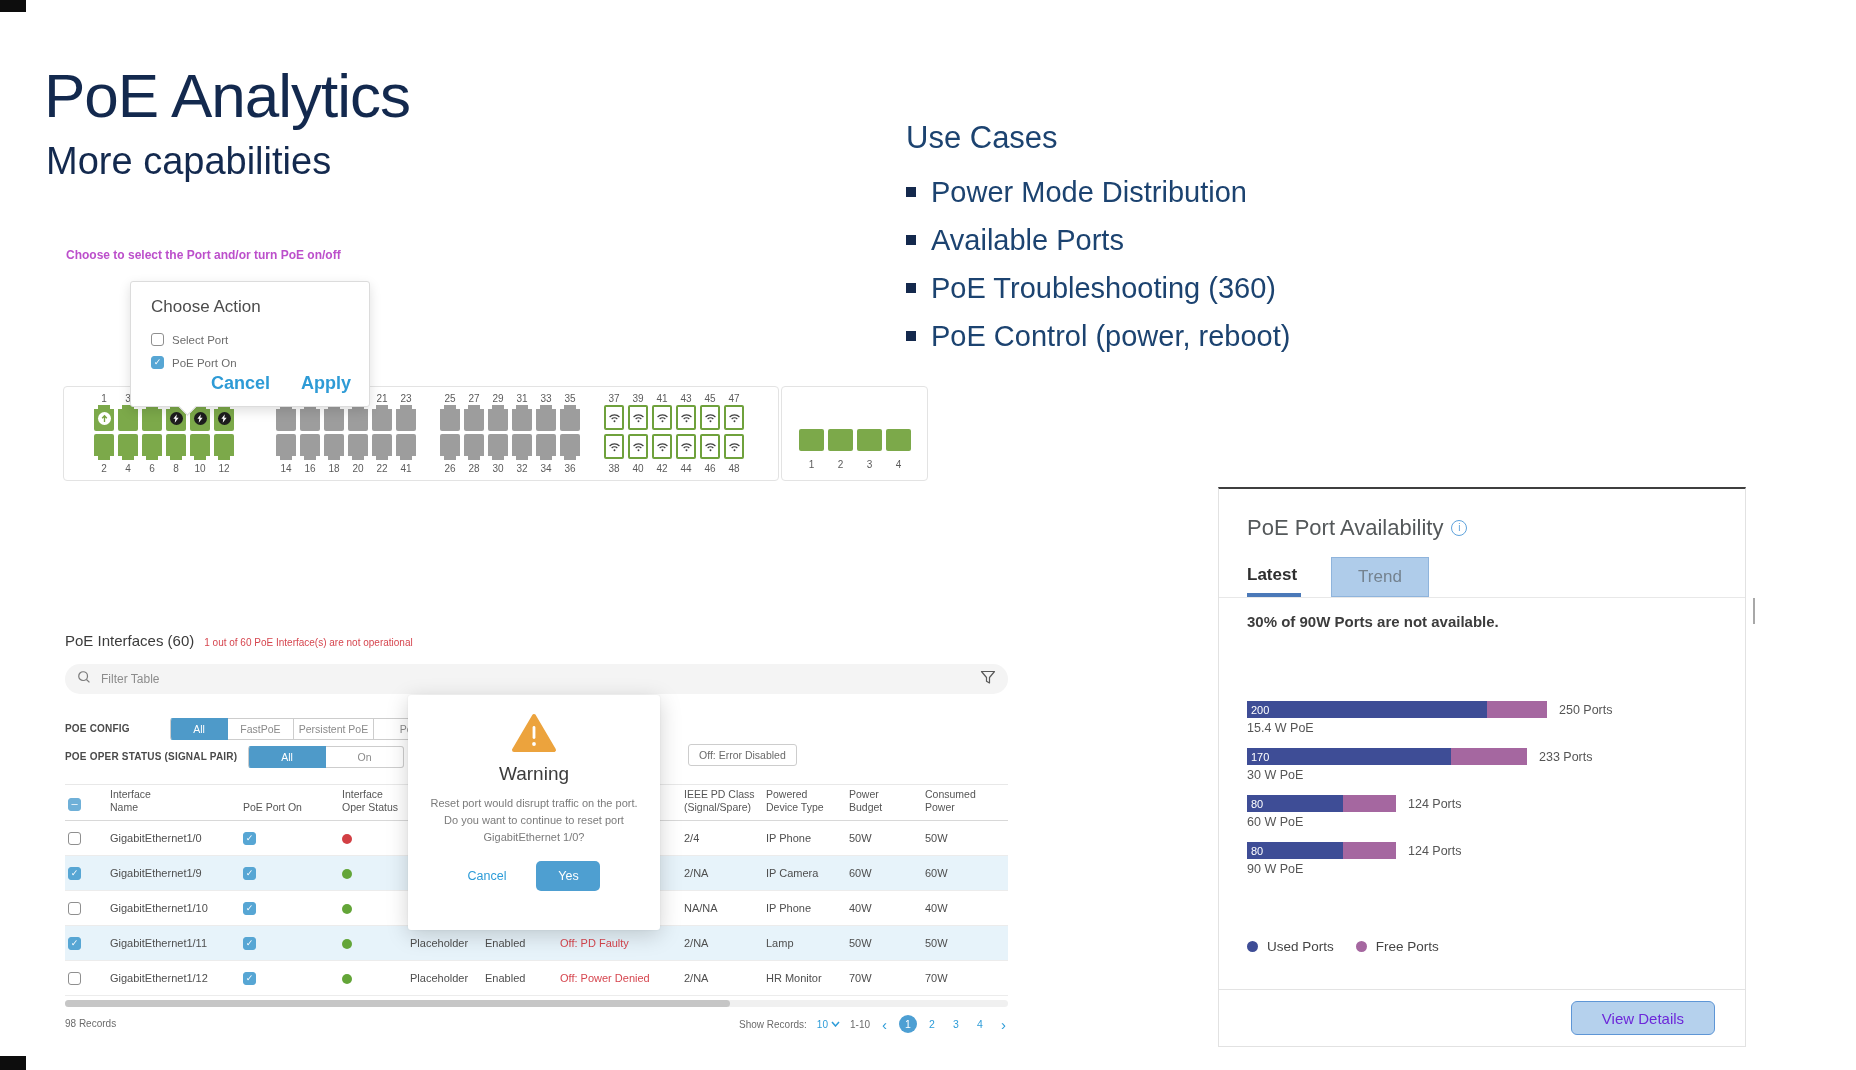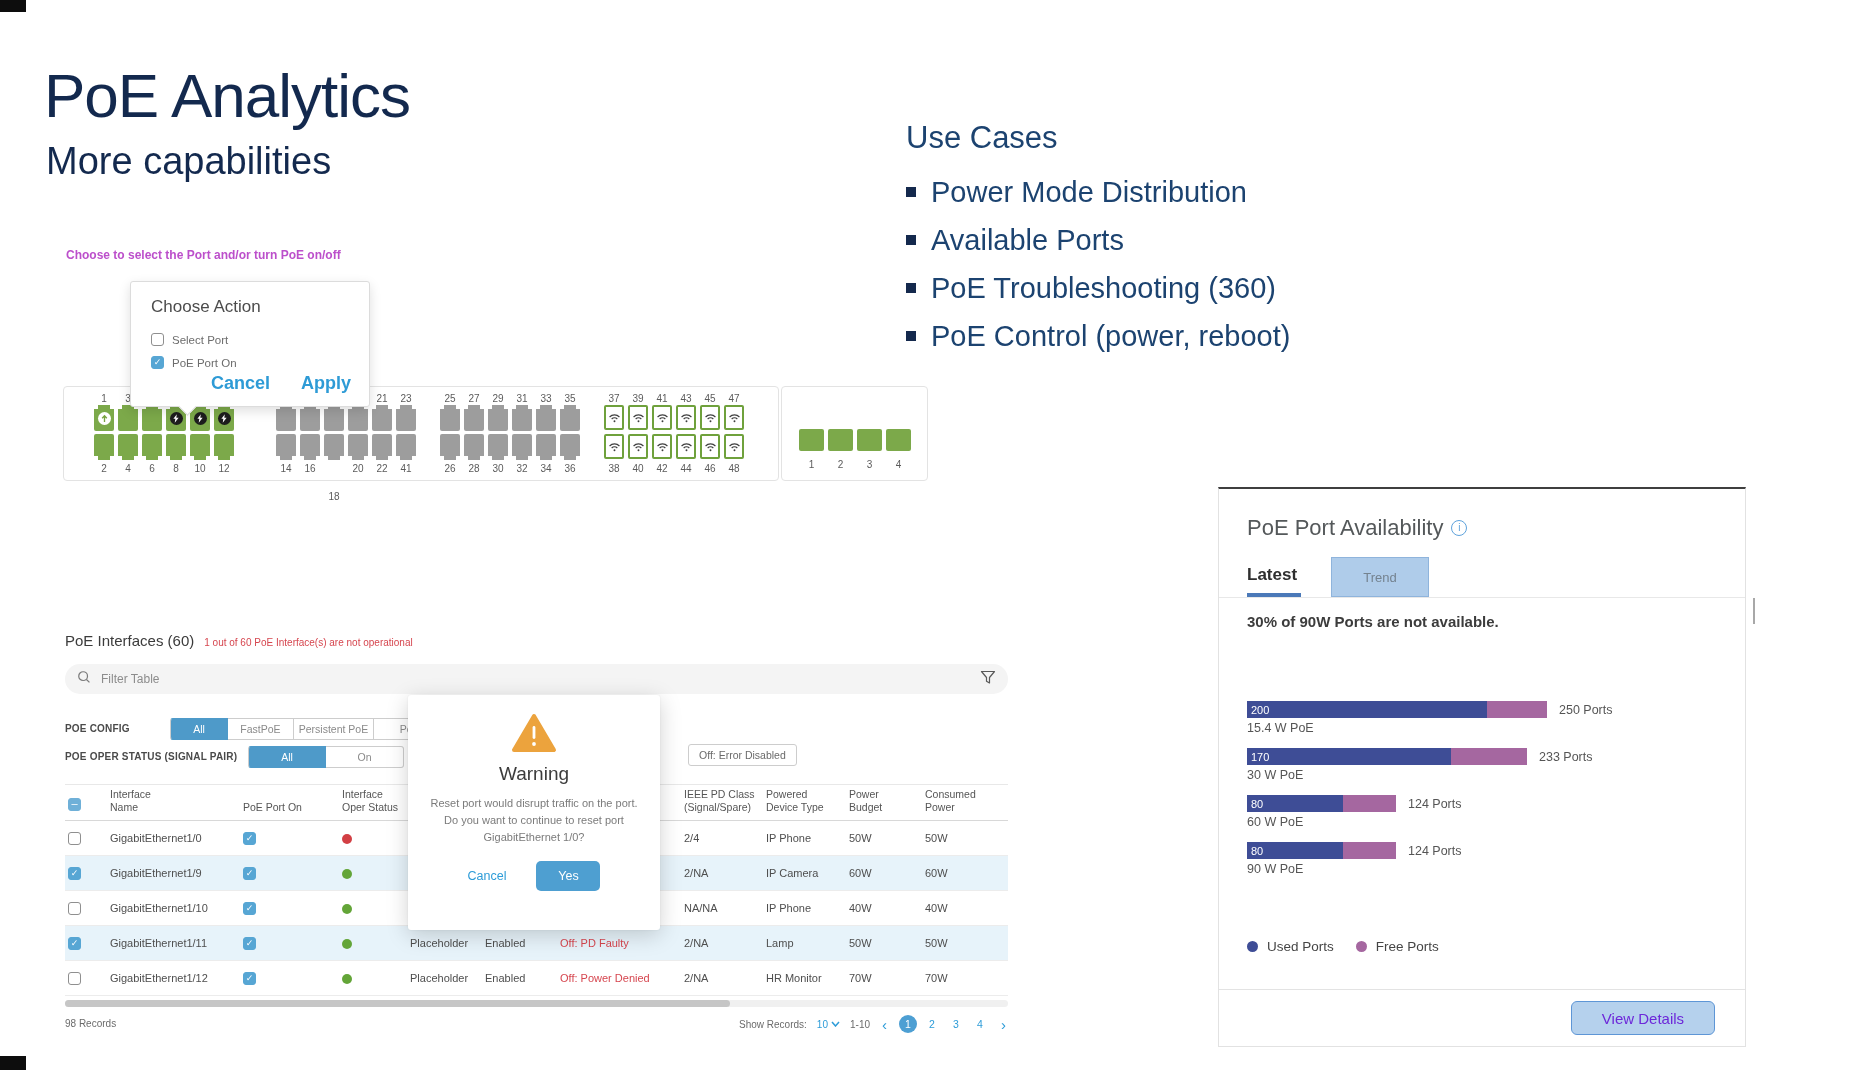--- a/index.html
+++ b/index.html
@@ -113,21 +113,21 @@
   
   .acard{position:absolute;left:1218px;top:487px;width:528px;height:560px;background:#fff;border:1px solid #e2e2e2;
          border-top:2px solid #3f3f3f;box-sizing:border-box;}
   .atitle-row{position:absolute;left:28px;top:26px;display:flex;align-items:center;gap:8px;}
   .atitle{font-size:22px;color:#54585a;}
   .info-icon{width:16px;height:16px;border:1.5px solid #5fa3dc;border-radius:50%;color:#5fa3dc;font-size:10px;line-height:13px;
              text-align:center;box-sizing:border-box;cursor:pointer;}
   .atab-latest{position:absolute;left:28px;top:76px;font-size:17px;font-weight:bold;color:#2f2f2f;cursor:pointer;}
   .aunderline{position:absolute;left:0;top:28px;width:54px;height:4px;background:#4b79b8;}
   .atab-trend{position:absolute;left:112px;top:68px;width:98px;height:40px;background:#afccea;border:1px solid #8fb4dc;box-sizing:border-box;
-              font-size:13px;color:#74828f;display:flex;align-items:center;justify-content:center;cursor:pointer;}
+              font-size:17px;color:#74828f;display:flex;align-items:center;justify-content:center;cursor:pointer;}
   .adivider{position:absolute;left:0;top:108px;width:100%;height:1px;background:#e8e8e8;}
   .asummary{position:absolute;left:28px;top:124px;font-size:15px;font-weight:bold;color:#3c3c3c;}
   .abars{position:absolute;left:28px;top:0;width:472px;height:100%;}
   .brow{position:absolute;left:0;height:17px;display:flex;align-items:center;}
   .bused{height:17px;display:flex;align-items:center;}
   .bval{color:#fff;font-size:11px;padding-left:4px;}
   .bfree{height:17px;}
   .btotal{font-size:12.5px;color:#555;margin-left:12px;white-space:nowrap;}
   .bsub{position:absolute;left:0;font-size:12.5px;color:#555;}
   .alegend{position:absolute;left:28px;top:450px;display:flex;align-items:center;font-size:13.5px;color:#454545;}
@@ -227,21 +227,21 @@
         <div class="pgroup" style="left: 212px;">
           <div class="pnum" style="left: 0px; top: 6px;">13</div>
           <div class="pnum" style="left: 0px; top: 76px;">14</div>
           <div class="port p-gray p-top" style="left: 0px; top: 18px;"></div>
           <div class="port p-gray p-bot" style="left: 0px; top: 47px;"></div>
           <div class="pnum" style="left: 24px; top: 6px;">15</div>
           <div class="pnum" style="left: 24px; top: 76px;">16</div>
           <div class="port p-gray p-top" style="left: 24px; top: 18px;"></div>
           <div class="port p-gray p-bot" style="left: 24px; top: 47px;"></div>
           <div class="pnum" style="left: 48px; top: 6px;">17</div>
-          <div class="pnum" style="left: 48px; top: 76px; margin-top: 28px;">18</div>
+          <div class="pnum" style="left: 48px; top: 76px;">18</div>
           <div class="port p-gray p-top" style="left: 48px; top: 18px;"></div>
           <div class="port p-gray p-bot" style="left: 48px; top: 47px;"></div>
           <div class="pnum" style="left: 72px; top: 6px;">19</div>
           <div class="pnum" style="left: 72px; top: 76px;">20</div>
           <div class="port p-gray p-top" style="left: 72px; top: 18px;"></div>
           <div class="port p-gray p-bot" style="left: 72px; top: 47px;"></div>
           <div class="pnum" style="left: 96px; top: 6px;">21</div>
           <div class="pnum" style="left: 96px; top: 76px;">22</div>
           <div class="port p-gray p-top" style="left: 96px; top: 18px;"></div>
           <div class="port p-gray p-bot" style="left: 96px; top: 47px;"></div>

